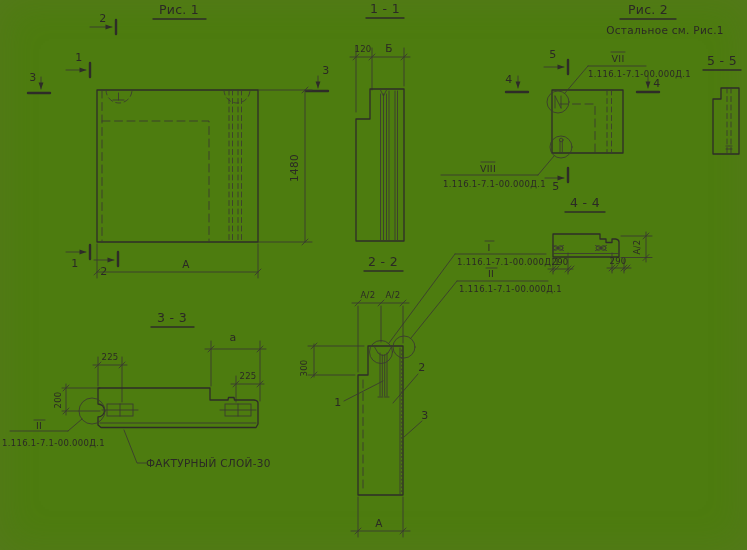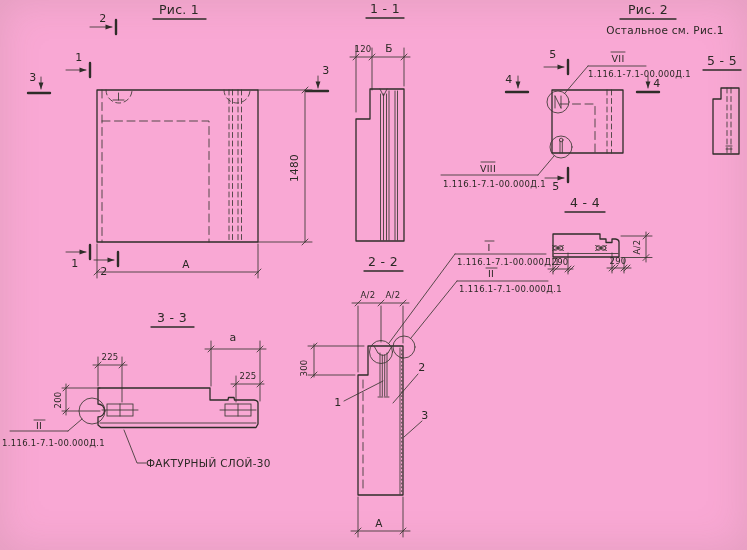--- a/index.html
+++ b/index.html
@@ -1,17 +1,17 @@
 <!DOCTYPE html>
 <html><head>
 <meta charset="utf-8">
 <style>
   html,body{margin:0;padding:0;}
   body{background:#888;font-family:"DejaVu Sans",sans-serif;}
-  .sheet{position:relative;width:747px;height:550px;background:#f9a8d4;overflow:hidden;
+  .sheet{position:relative;width:747px;height:550px;background:#4d7c0f;overflow:hidden;
          box-shadow:inset 0 0 40px rgba(120,110,90,.18);}
   svg{display:block}
   .ln{stroke:#2e2c28;stroke-width:1.3;fill:none;stroke-linecap:round;stroke-linejoin:round}
   .th{stroke:#3a3832;stroke-width:.85;fill:none;stroke-linecap:round}
   .bar{stroke:#2e2c28;stroke-width:2.4;fill:none;stroke-linecap:round}
   .dash{stroke-dasharray:8 4.5}
   .dsh2{stroke-dasharray:5 3.5}
   .dot{stroke-dasharray:1 2.8}
   text{fill:#2b2925;font-family:"DejaVu Sans",sans-serif;letter-spacing:.3px}
   .t12{font-size:12.5px}.t11{font-size:11px}.t10{font-size:10.5px}

